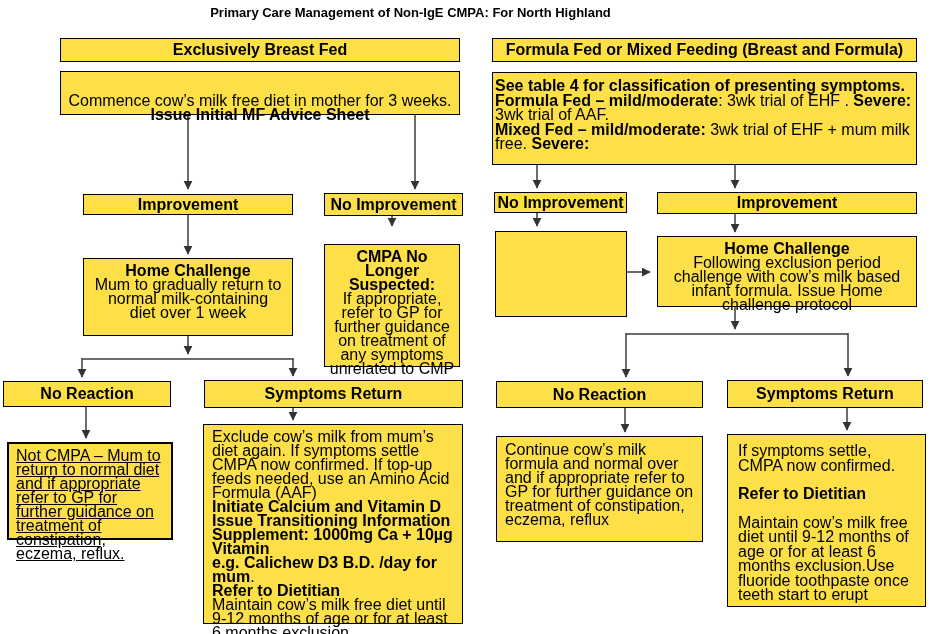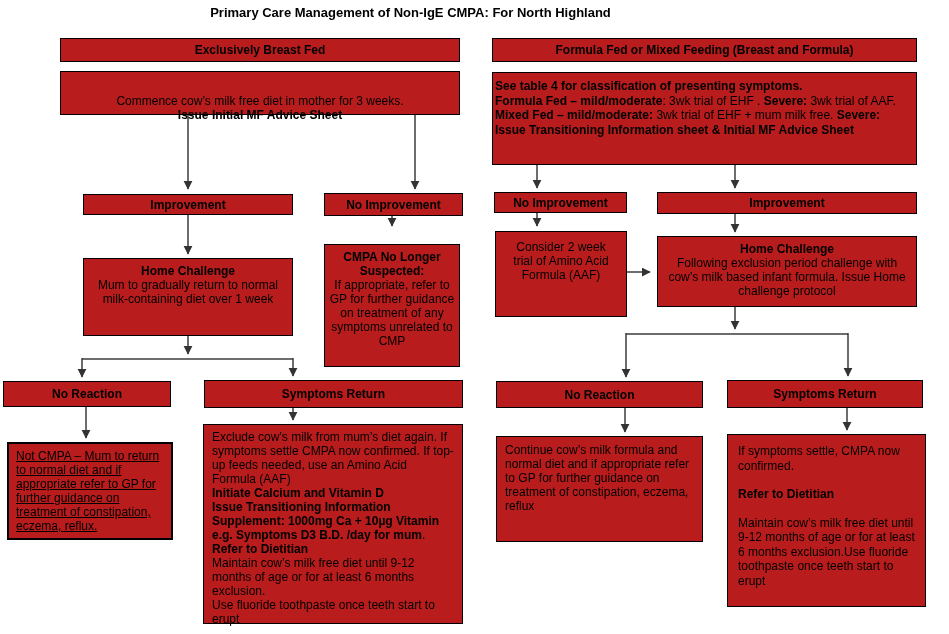--- a/index.html
+++ b/index.html
@@ -5,22 +5,22 @@
   html,body { margin:0; padding:0; background:#ffffff; }
   .canvas {
     position:relative; width:821px; height:634px; background:#ffffff;
     font-family:"Liberation Sans", sans-serif; color:#000;
   }
   .title {
     position:absolute; top:5px; left:0; width:100%;
     text-align:center; font-weight:bold; font-size:13px;
   }
   .box {
-    position:absolute; border:1px solid #000; background:#b91c1c;
-    box-sizing:border-box; font-size:12px; line-height:14px;
+    position:absolute; border:1px solid #000; background:#fde047;
+    box-sizing:border-box; font-size:16px; line-height:14px;
   }
   .lbl { display:flex; align-items:center; justify-content:center;
          font-weight:bold; text-align:center; }
   .ctr { text-align:center; }
   .bold { font-weight:bold; }
   .gap { margin-top:14px; }
   svg.conn { position:absolute; left:0; top:0; }
 </style>
 </head>
 <body>
@@ -85,53 +85,51 @@
 
   <div class="box lbl" style="left:204px;top:380px;width:259px;height:28px;">Symptoms Return</div>
 
   <div class="box" style="left:7px;top:442px;width:166px;height:98px;border-width:2px;padding:5px 7px;text-decoration:underline;">Not CMPA – Mum to return to normal diet and if appropriate refer to GP for further guidance on treatment of constipation, eczema, reflux.</div>
 
   <div class="box" style="left:203px;top:424px;width:260px;height:200px;padding:5px 8px;">
     <div>Exclude cow’s milk from mum’s diet again. If symptoms settle CMPA now confirmed.  If top-up feeds needed, use an Amino Acid Formula (AAF)</div>
     <div class="bold">Initiate Calcium and Vitamin D</div>
     <div class="bold">Issue Transitioning Information</div>
     <div class="bold">Supplement: 1000mg Ca + 10µg Vitamin</div>
-    <div><b>e.g. Symptoms D3 B.D. /day for mum</b><span>.</span></div>
+    <div><b>e.g. Calichew D3 B.D. /day for mum</b><span>.</span></div>
     <div class="bold">Refer to Dietitian</div>
     <div>Maintain cow’s milk free diet until 9-12 months of age or for at least 6 months exclusion.</div>
     <div>Use fluoride toothpaste once teeth start to erupt</div>
   </div>
 
   <div class="box lbl" style="left:492px;top:38px;width:425px;height:24px;">Formula Fed or Mixed Feeding (Breast and Formula)</div>
 
   <div class="box" style="left:492px;top:72px;width:425px;height:93px;padding:6px 2px;line-height:14.5px;">
     <div class="bold">See table 4 for classification of presenting symptoms.</div>
     <div><b>Formula Fed – mild/moderate</b><span>: 3wk trial of EHF . </span><b>Severe:</b><span> 3wk trial of AAF.</span></div>
     <div><b>Mixed Fed – mild/moderate:</b><span> 3wk trial of EHF  + mum milk free. </span><b>Severe:</b></div>
-    <div class="bold">Issue Transitioning Information sheet &amp; Initial MF Advice Sheet</div>
   </div>
 
   <div class="box lbl" style="left:494px;top:192px;width:133px;height:21px;">No Improvement</div>
 
   <div class="box lbl" style="left:657px;top:192px;width:260px;height:22px;">Improvement</div>
 
   <div class="box ctr" style="left:495px;top:231px;width:132px;height:86px;padding:8px 11px;">
-    <div>Consider 2 week trial of Amino Acid Formula (AAF)</div>
   </div>
 
   <div class="box ctr" style="left:657px;top:236px;width:260px;height:71px;padding:5px 10px;">
     <div class="bold">Home Challenge</div>
     <div>Following exclusion period challenge with cow’s milk based infant formula.  Issue Home challenge protocol</div>
   </div>
 
   <div class="box lbl" style="left:496px;top:381px;width:207px;height:27px;">No Reaction</div>
 
   <div class="box lbl" style="left:727px;top:380px;width:196px;height:28px;">Symptoms Return</div>
 
-  <div class="box" style="left:496px;top:436px;width:207px;height:106px;padding:6px 8px;">Continue cow’s milk formula and normal diet and if appropriate refer to GP for further guidance on treatment of constipation, eczema, reflux</div>
+  <div class="box" style="left:496px;top:436px;width:207px;height:106px;padding:6px 8px;">Continue cow’s milk formula and normal over and if appropriate refer to GP for further guidance on treatment of constipation, eczema, reflux</div>
 
   <div class="box" style="left:727px;top:434px;width:199px;height:173px;padding:9px 10px;line-height:14.5px;">
     <div>If symptoms settle, CMPA now confirmed.</div>
     <div class="gap bold">Refer to Dietitian</div>
     <div class="gap">Maintain cow’s milk free diet until 9-12 months of age or for at least 6 months exclusion.Use fluoride toothpaste once teeth start to erupt</div>
   </div>
 
 </div>
 
 </body></html>

